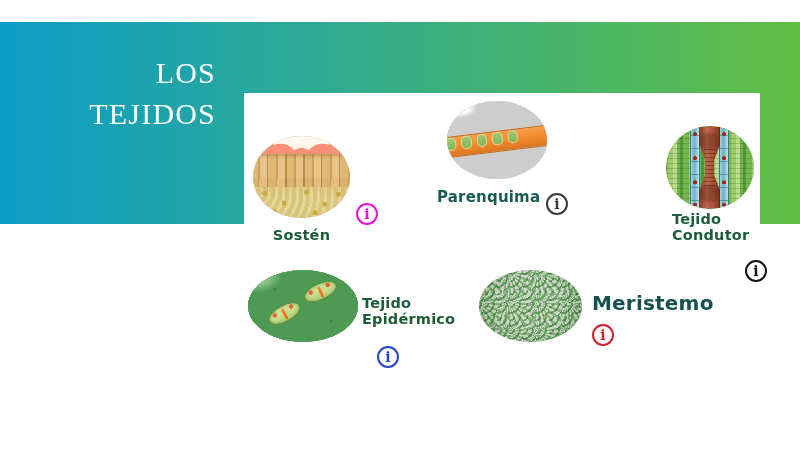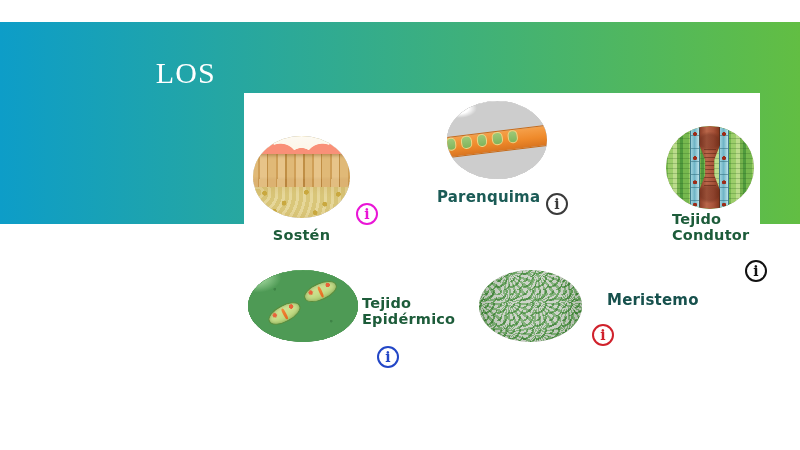--- a/index.html
+++ b/index.html
@@ -244,20 +244,21 @@
 <body>
 
 <div id="slide">
 
   <div id="band" style="background: linear-gradient(90deg, rgb(13, 157, 200) 0%, rgb(98, 190, 67) 100%);"></div>
 
   <div id="panel"></div>
 
   <div id="title">
     <span class="tline">LOS</span>
+    <span class="tline">TEJIDOS</span>
   </div>
 
   <div class="item" style="left:0;top:0;">
     <div class="thumb" style="left:253px;top:136px;width:97px;height:82px;">
       <div class="disc">
         <div class="art-sosten">
           <div class="layer-top"></div>
           <div class="layer-mid"></div>
           <div class="layer-mid2"></div>
           <div class="layer-bot"></div>
@@ -333,19 +334,19 @@
   <div class="item" style="left:0;top:0;">
     <div class="thumb" style="left:479px;top:270px;width:103px;height:72px;">
       <div class="disc">
         <div class="art-meri">
           <div class="mesh"></div>
           <div class="mesh2"></div>
           <div class="vig"></div>
         </div>
       </div>
     </div>
-    <div class="caption" style="left:607px;top:291px;font-size:15px;color:#17514d;">Meristemo</div>
+    <div class="caption" style="left:592px;top:291px;font-size:20px;color:#17514d;">Meristemo</div>
     <div class="info" style="left:592px;top:324px;color:#d0212b;">
       <span>i</span>
     </div>
   </div>
 
 </div>
 
 </body></html>

